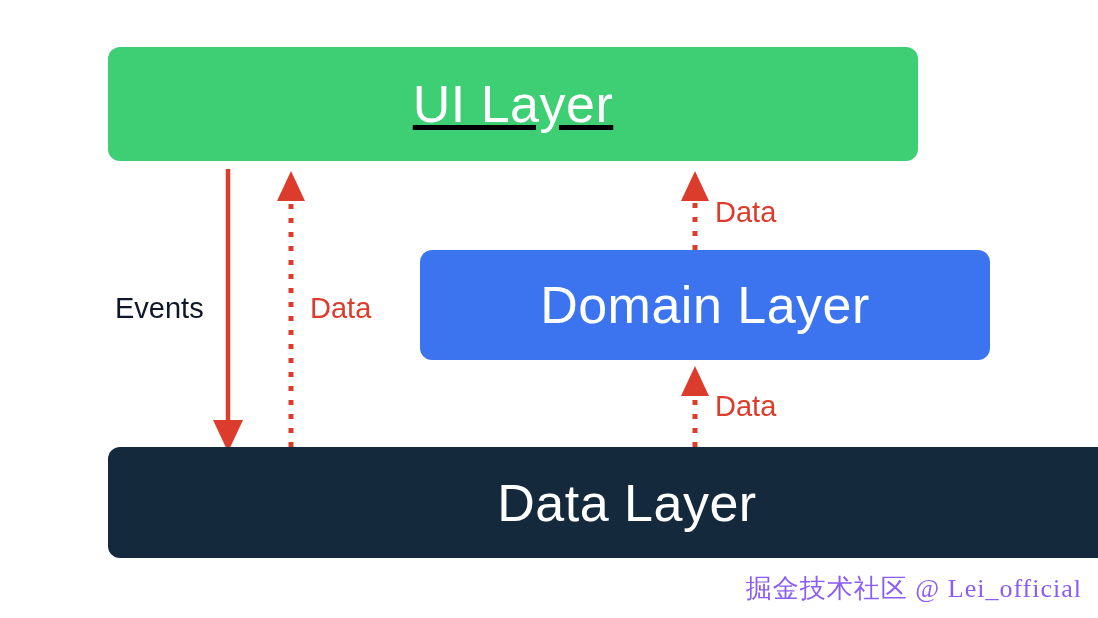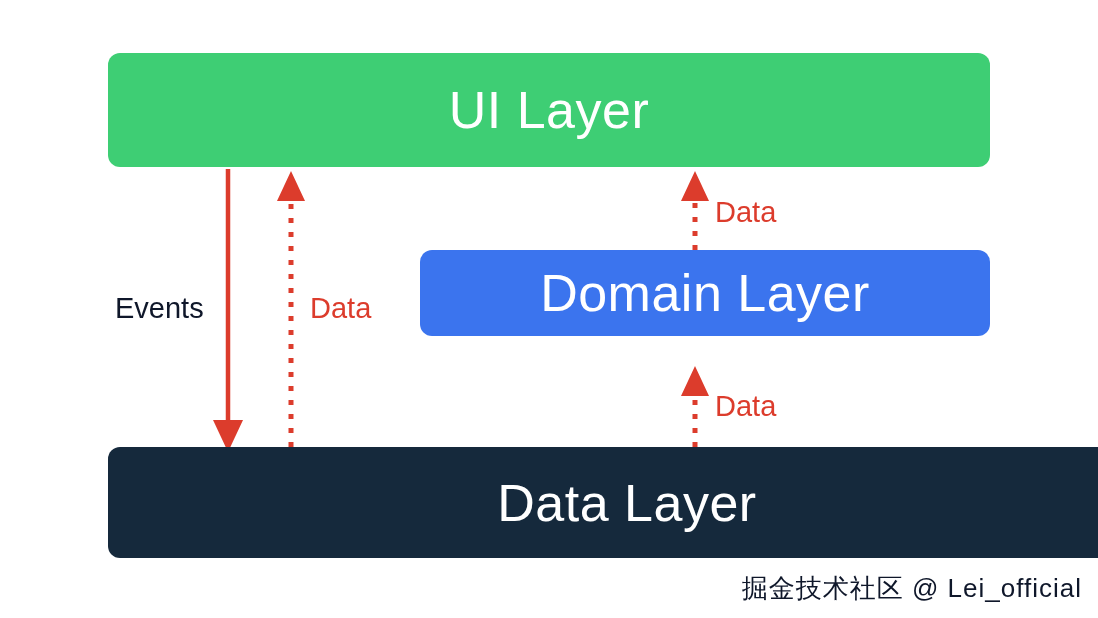--- a/index.html
+++ b/index.html
@@ -38,22 +38,22 @@
   .layer-label {
     color: #ffffff;
     font-size: 52px;
     font-weight: 300;
     letter-spacing: 0.5px;
     line-height: 1;
     white-space: nowrap;
     font-family: "Liberation Sans", "DejaVu Sans", sans-serif;
   }
 
-  #ui-layer-box      { left: 108px; top: 53px;  width: 882px; height: 114px; }
-  #domain-layer-box  { left: 420px; top: 250px; width: 570px; height: 86px; }
+  #ui-layer-box      { left: 108px; top: 47px;  width: 810px; height: 114px; text-decoration: underline; }
+  #domain-layer-box  { left: 420px; top: 250px; width: 570px; height: 110px; }
   #data-layer-box    { left: 108px; top: 447px; width: 1038px; height: 111px; }
 
   
   #connectors-svg {
     position: absolute;
     left: 0; top: 0;
     width: 1098px;
     height: 618px;
     z-index: 2;
     overflow: visible;
@@ -130,15 +130,15 @@
   </div>
 
   <span class="edge-label" id="label-events" style="color: #0f172a;">Events</span>
 
   <span class="edge-label" id="label-data-left" style="color: rgb(220, 60, 44);">Data</span>
 
   <span class="edge-label" id="label-data-top" style="color: rgb(220, 60, 44);">Data</span>
 
   <span class="edge-label" id="label-data-bottom" style="color: rgb(220, 60, 44);">Data</span>
 
-  <div id="watermark" style="color: #0f172a;">掘金技术社区 @ Lei_official</div>
+  <div id="watermark" style="color: #8b5cf6; font-family: Liberation Serif, serif;">掘金技术社区 @ Lei_official</div>
 
 </div>
 
 </body></html>

